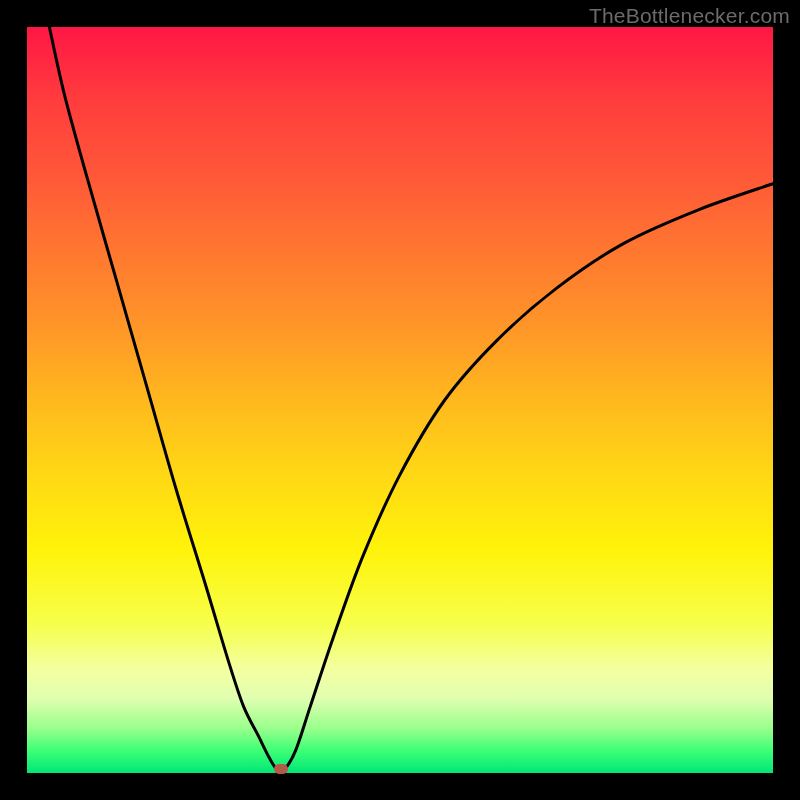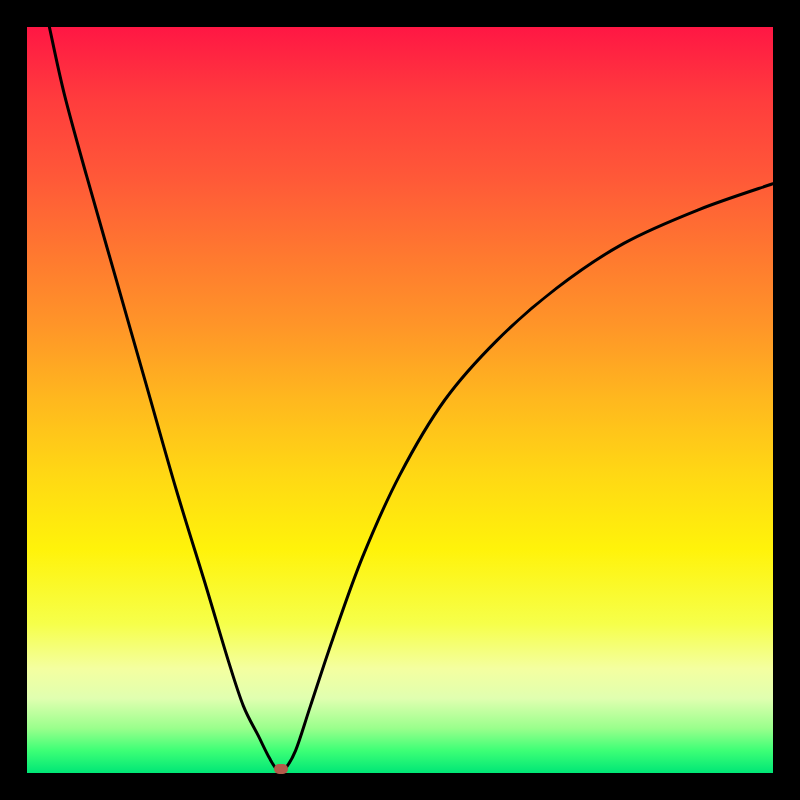--- a/index.html
+++ b/index.html
@@ -70,13 +70,14 @@
 </head>
 <body>
 
 <div class="frame">
   <div class="plot-area">
     <svg class="curve" viewBox="0 0 746 746" preserveAspectRatio="none">
       <path id="curve-path" fill="none" stroke="#000" stroke-width="3" stroke-linecap="round" stroke-linejoin="round" d="M 22.38 0.00 C 24.87 11.19, 31.08 42.27, 37.30 67.14 C 43.52 92.01, 50.98 118.12, 59.68 149.20 C 68.38 180.28, 79.57 218.83, 89.52 253.64 C 99.47 288.45, 109.41 323.27, 119.36 358.08 C 129.31 392.89, 139.25 428.95, 149.20 462.52 C 159.15 496.09, 170.34 530.90, 179.04 559.50 C 187.74 588.10, 195.20 614.21, 201.42 634.10 C 207.64 653.99, 211.37 666.43, 216.34 678.86 C 221.31 691.29, 226.91 700.00, 231.26 708.70 C 235.61 717.40, 239.34 725.49, 242.45 731.08 C 245.56 736.68, 247.42 740.40, 249.91 742.27 C 252.40 744.13, 254.26 745.38, 257.37 742.27 C 260.48 739.16, 264.21 734.19, 268.56 723.62 C 272.91 713.05, 277.26 697.51, 283.48 678.86 C 289.70 660.21, 297.16 636.59, 305.86 611.72 C 314.56 586.85, 324.51 557.01, 335.70 529.66 C 346.89 502.31, 359.32 473.71, 373.00 447.60 C 386.68 421.49, 401.60 395.38, 417.76 373.00 C 433.92 350.62, 451.33 331.97, 469.98 313.32 C 488.63 294.67, 508.52 277.26, 529.66 261.10 C 550.80 244.94, 573.18 229.40, 596.80 216.34 C 620.42 203.29, 646.53 192.72, 671.40 182.77 C 696.27 172.82, 733.57 161.01, 746.00 156.66"></path>
     </svg>
     <div class="marker" id="marker" style="left: 253.64px; top: 742.27px;"></div>
   </div>
+  <div class="watermark">TheBottlenecker.com</div>
 </div>
 
 </body></html>

